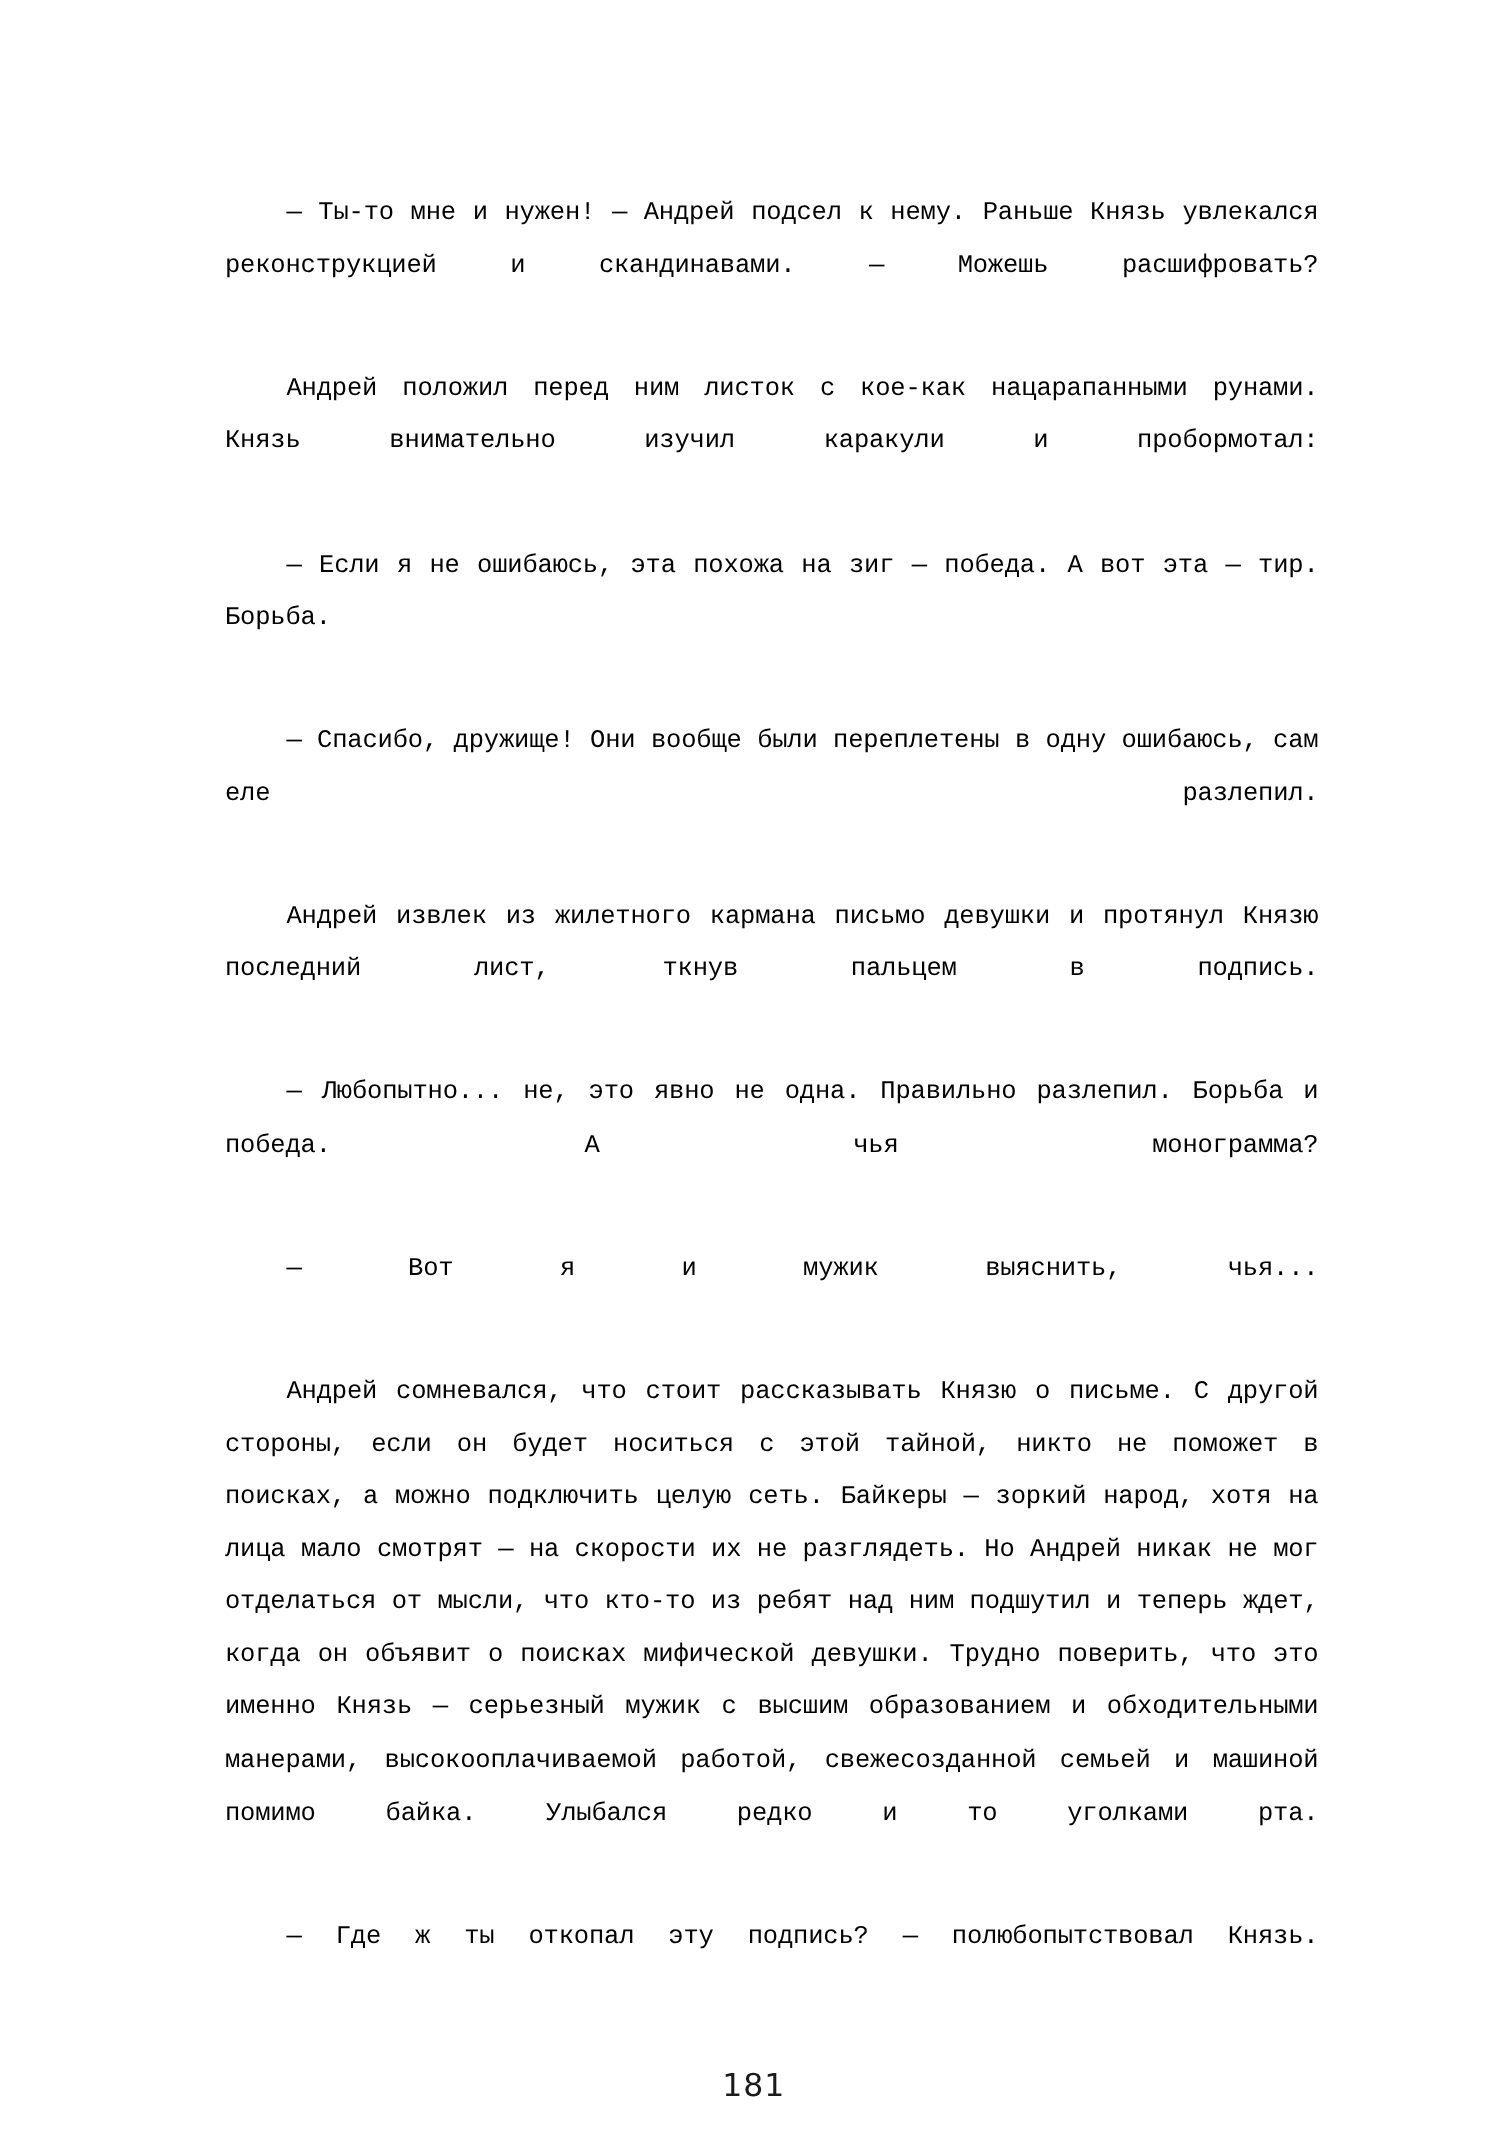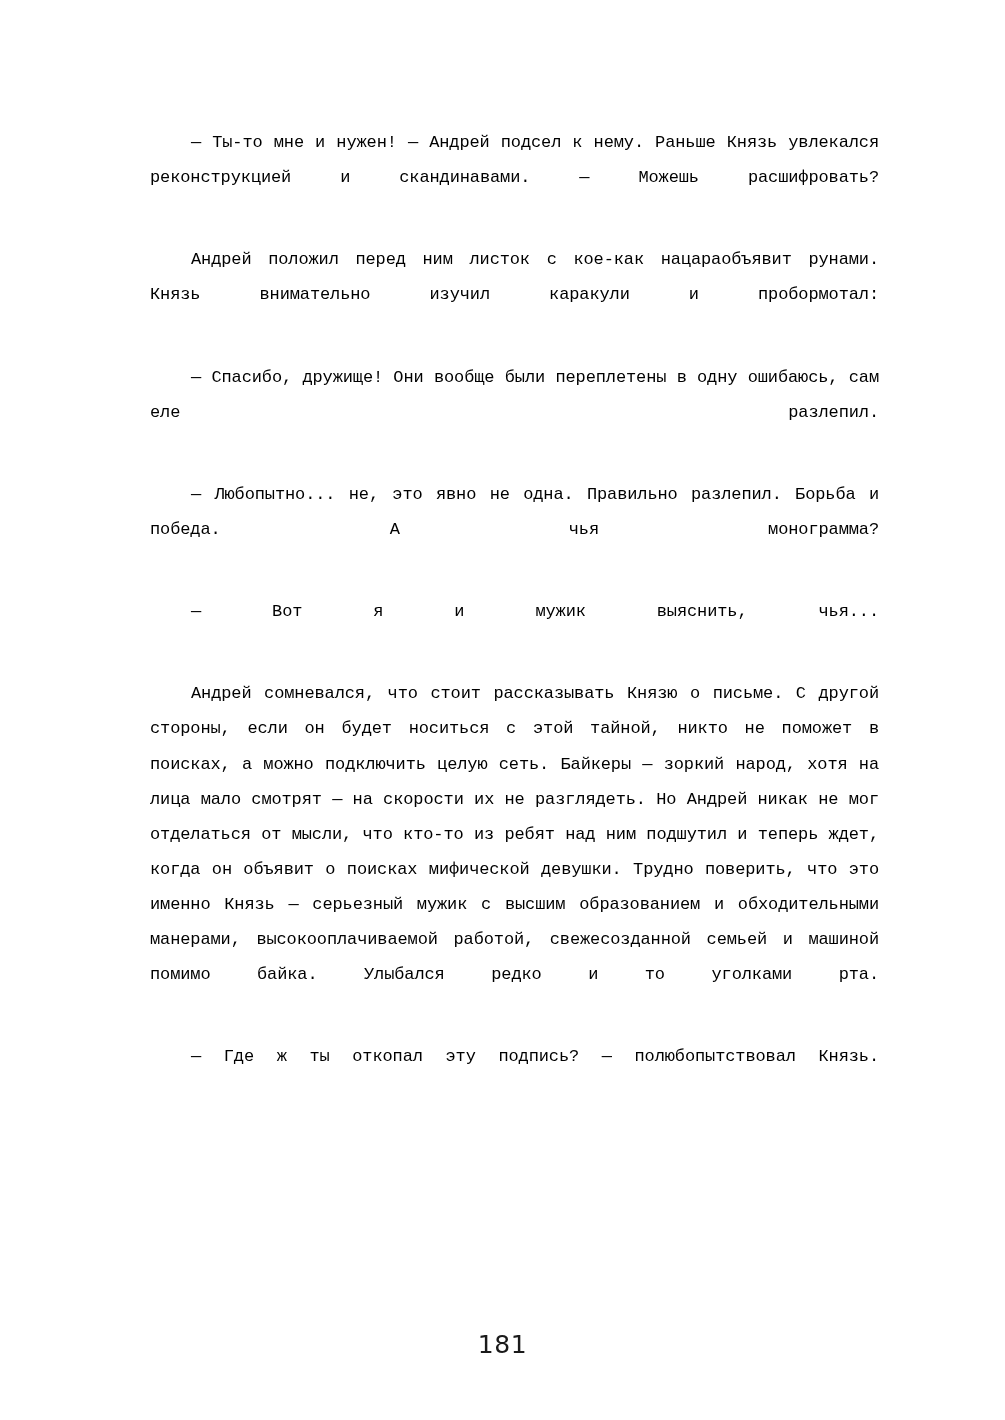--- a/index.html
+++ b/index.html
@@ -50,39 +50,41 @@
   
   .para::after {
     content: "";
     display: inline-block;
     width: 100%;
   }
 
   .page-number {
     position: absolute;
     left: 0;
-    top: 1330px;
+    top: 1378px;
     width: 1005px;
     text-align: center;
     font-family: "DejaVu Sans", "Liberation Sans", sans-serif;
-    font-size: 25px;
+    font-size: 21px;
     font-weight: 400;
     color: #1a1a1a;
     letter-spacing: 0.6px;
   }
 </style>
 </head>
 <body>
 
 <div class="page">
 
   <div class="text-block">
     <p class="para">— Ты-то мне и нужен! — Андрей подсел к нему. Рань­ше Князь увлекался реконструкцией и скандинавами. — Можешь расшифровать?</p>
-    <p class="para">Андрей положил перед ним листок с кое-как нацара­объявит рунами. Князь внимательно изучил каракули и пробормотал:</p>
+    <p class="para">Андрей положил перед ним листок с кое-как нацара­панными рунами. Князь внимательно изучил каракули и пробормотал:</p>
+    <p class="para">— Если я не ошибаюсь, эта похожа на зиг — победа. А вот эта — тир. Борьба.</p>
     <p class="para">— Спасибо, дружище! Они вообще были переплетены в одну ошибаюсь, сам еле разлепил.</p>
+    <p class="para">Андрей извлек из жилетного кармана письмо девушки и протянул Князю последний лист, ткнув пальцем в под­пись.</p>
     <p class="para">— Любопытно... не, это явно не одна. Правильно раз­лепил. Борьба и победа. А чья монограмма?</p>
     <p class="para">— Вот я и мужик выяснить, чья...</p>
     <p class="para">Андрей сомневался, что стоит рассказывать Князю о письме. С другой стороны, если он будет носиться с этой тайной, никто не поможет в поисках, а можно подключить целую сеть. Байкеры — зоркий народ, хотя на лица мало смотрят — на скорости их не разглядеть. Но Андрей никак не мог отделаться от мысли, что кто-то из ребят над ним подшутил и теперь ждет, когда он объявит о поисках ми­фической девушки. Трудно поверить, что это именно Князь — серьезный мужик с высшим образованием и об­ходительными манерами, высокооплачиваемой работой, свежесозданной семьей и машиной помимо байка. Улы­бался редко и то уголками рта.</p>
     <p class="para">— Где ж ты откопал эту подпись? — полюбопытствовал Князь.</p>
 
   </div>
 
   <div class="page-number">181</div>
 
 </div>

